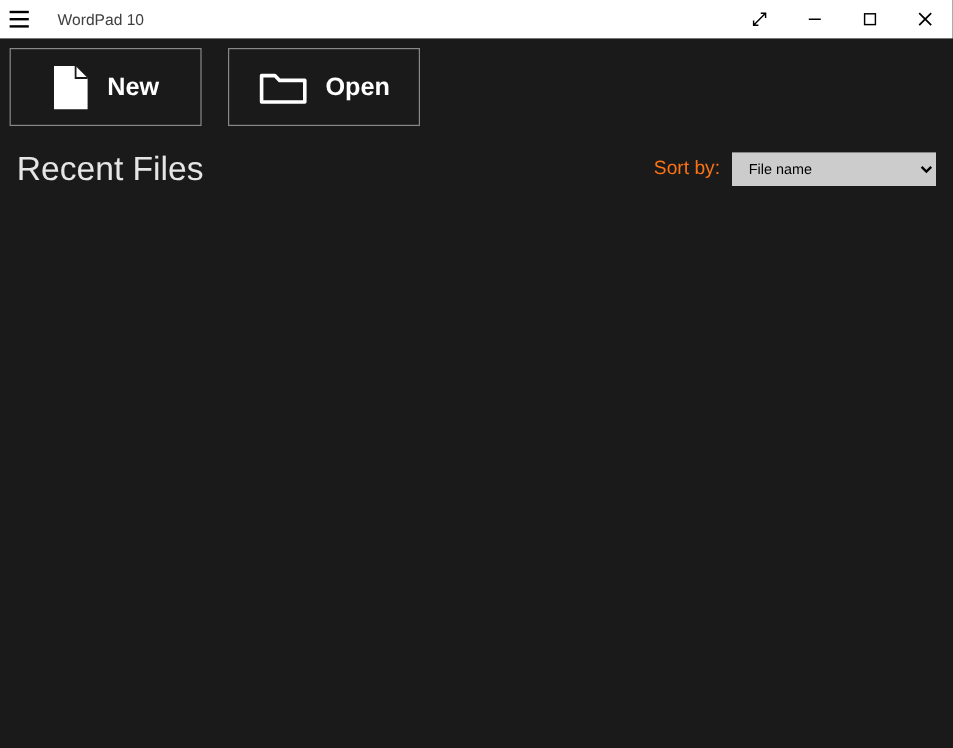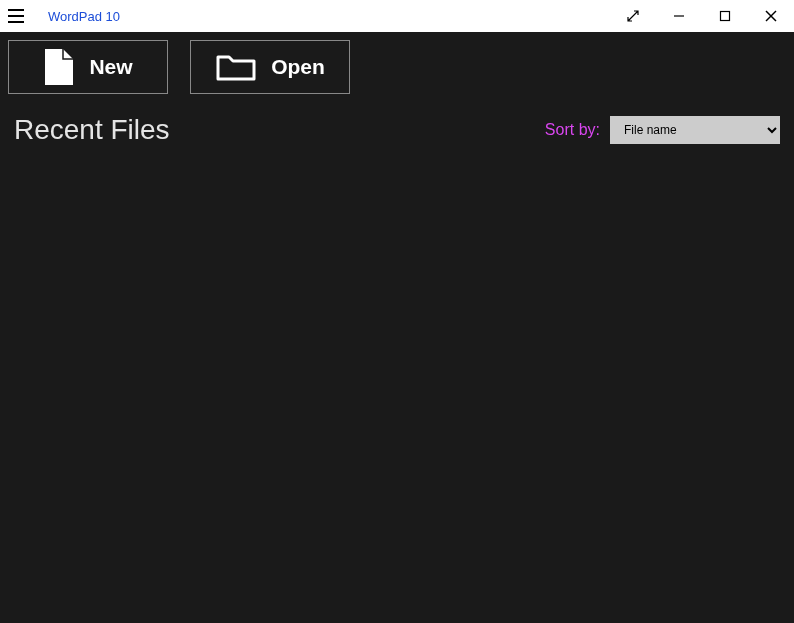--- a/index.html
+++ b/index.html
@@ -31,21 +31,21 @@
       cursor: pointer;
       margin-right: 20px;
     }
     .hamburger div {
       height: 2px;
       background: #000;
       width: 16px;
     }
     .app-title {
       font-size: 13px;
-      color: #1d4ed8;
+      color: #404040;
       flex: 1;
     }
     .window-controls {
       display: flex;
       height: 100%;
     }
     .win-btn {
       width: 46px;
       height: 32px;
       display: flex;
@@ -65,21 +65,21 @@
     }
     .tool-btn {
       border: 1px solid #888;
       background: transparent;
       color: #fff;
       display: flex;
       align-items: center;
       justify-content: center;
       gap: 14px;
       width: 160px;
-      height: 54px;
+      height: 65px;
       font-size: 21px;
       font-weight: 600;
       cursor: pointer;
       padding: 0 14px;
     }
     .tool-btn .icon {
       display: flex;
       align-items: center;
       justify-content: center;
     }
@@ -95,21 +95,21 @@
       color: #e5e5e5;
       font-size: 28px;
       font-weight: 400;
     }
     .sort-group {
       display: flex;
       align-items: center;
       gap: 10px;
     }
     .sort-label {
-      color: #d946ef;
+      color: #f97316;
       font-size: 16px;
     }
     .sort-select {
       background: #ccc;
       border: none;
       font-size: 12px;
       padding: 6px 10px;
       width: 170px;
       cursor: pointer;
       font-family: inherit;

